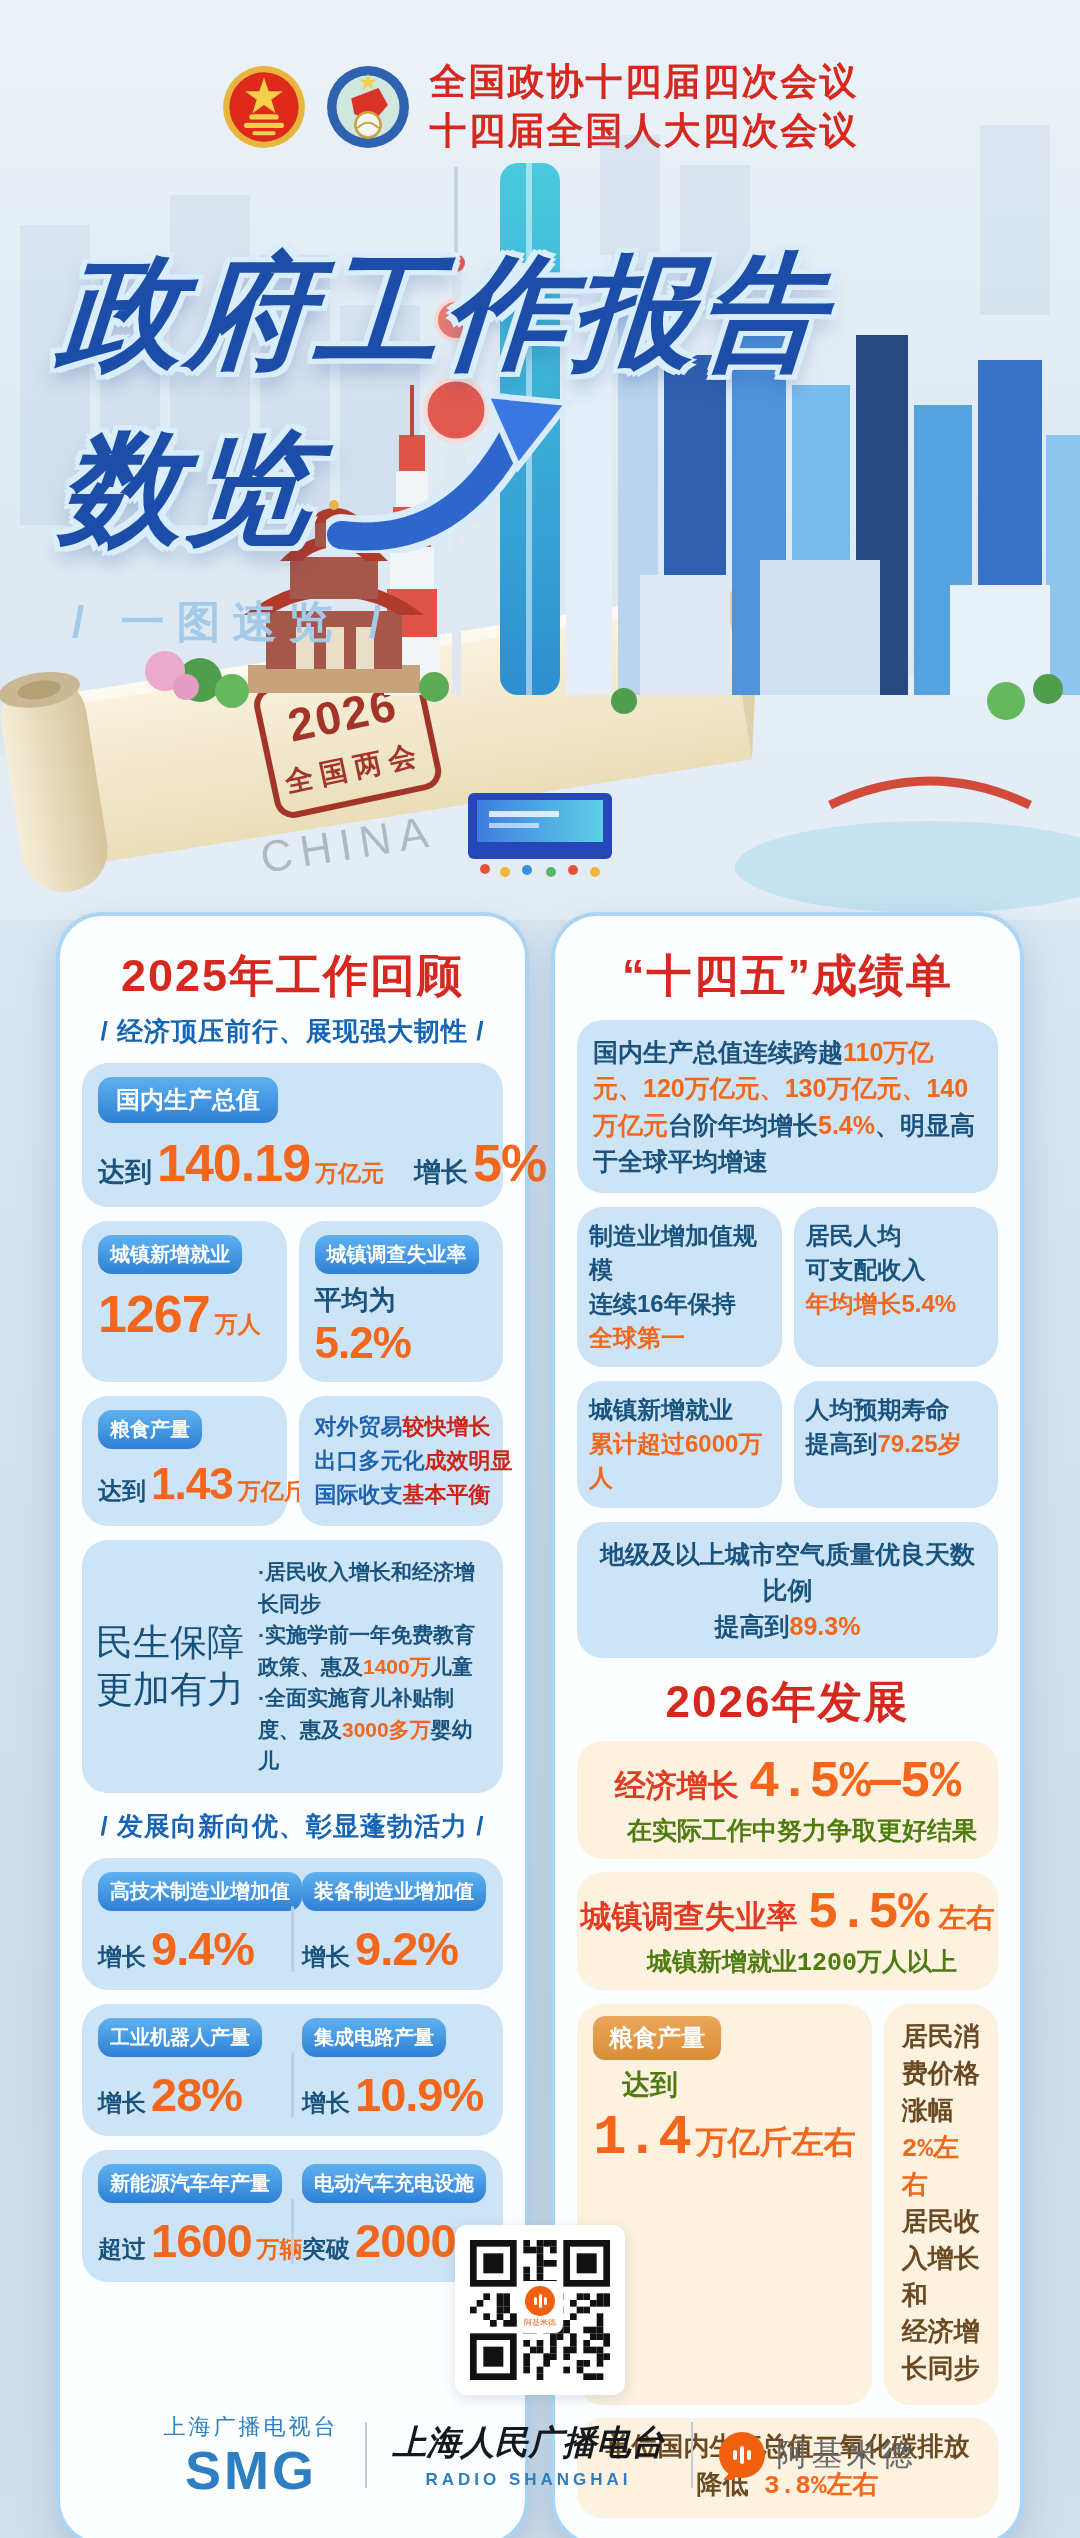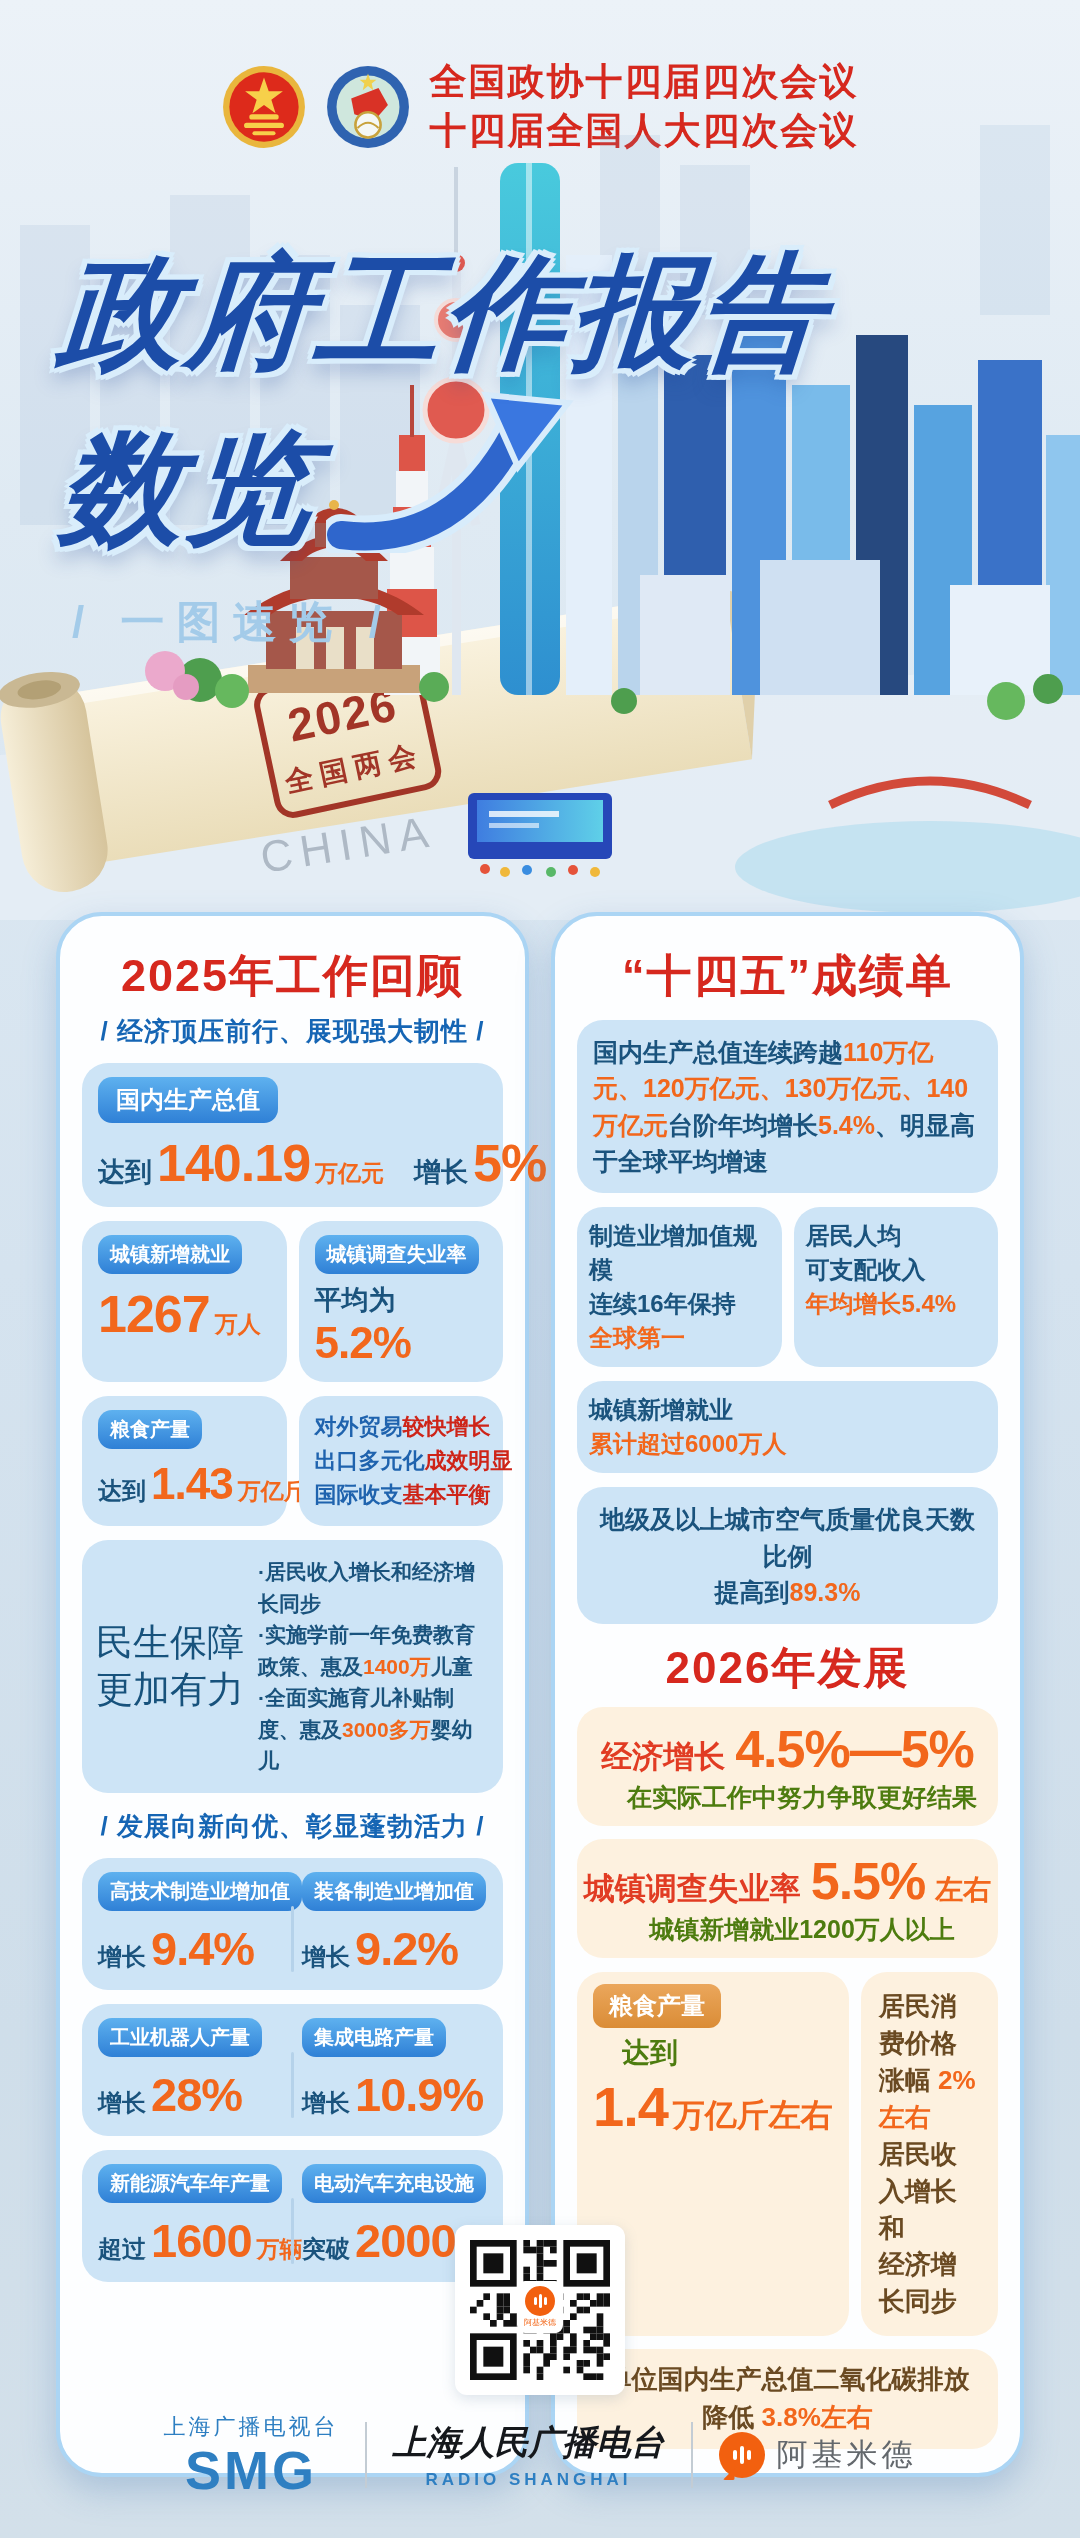--- a/index.html
+++ b/index.html
@@ -63,21 +63,21 @@
   .live-title{font-size:37px;font-weight:400;color:#17527c;line-height:1.25;white-space:nowrap;}
   .bullets{list-style:none;margin:0;padding:0;font-size:21px;font-weight:bold;color:#1a537d;line-height:1.5;}
   .hl{color:#f2671c;}
 
   
   .bigtext{font-size:25px;font-weight:bold;color:#1a537d;line-height:1.45;}
   .c145{font-size:24px;font-weight:bold;color:#1a537d;line-height:1.42;padding:12px 12px;}
   .c145 .hl{font-size:24px;}
   .aircard{text-align:center;font-size:25px;font-weight:bold;color:#1a537d;line-height:1.45;}
   .goals-title{margin:18px 0 2px;text-align:center;font-size:44px;font-weight:900;color:#d6281e;line-height:1.18;letter-spacing:2px;}
-  .goal{background:#fdf1df;border-radius:26px;padding:12px 16px;margin-top:13px;box-sizing:border-box;}
+  .goal{background:#fdf1df;border-radius:26px;padding:12px 16px;margin-top:13px;box-sizing:border-box;font-family:Liberation Mono, monospace;}
   .g-top{display:flex;justify-content:center;align-items:baseline;gap:10px;white-space:nowrap;}
   .g-label{font-size:31px;font-weight:900;color:#e13c23;}
   .g-num{font-size:52px;font-weight:900;color:#f2671c;letter-spacing:-1px;}
   .g-suffix{font-size:28px;font-weight:bold;color:#f2671c;}
   .g-note{text-align:center;font-size:25px;font-weight:bold;color:#4d7c0f;margin-top:2px;margin-left:29px;}
   .cpi-lines{font-size:26px;font-weight:bold;color:#6a4a22;line-height:1.42;padding:4px 2px;}
   .carbon{text-align:center;font-size:26px;font-weight:bold;color:#6a4a22;line-height:1.45;}
 
   
   .qr-wrap{position:absolute;top:2225px;left:50%;transform:translateX(-50%);width:170px;height:170px;
@@ -419,20 +419,24 @@
           <div>居民人均</div>
           <div>可支配收入</div>
           <div class="hl">年均增长5.4%</div>
         </div>
       </div>
 
       <div class="row2">
         <div class="card c145">
           <div>城镇新增就业</div>
           <div class="hl">累计超过6000万人</div>
+        </div>
+        <div class="card c145">
+          <div>人均预期寿命</div>
+          <div><span>提高到</span><span class="hl">79.25岁</span></div>
         </div>
       </div>
 
       <div class="card aircard">
         <div>地级及以上城市空气质量优良天数比例</div>
         <div><span>提高到</span><span class="hl">89.3%</span></div>
       </div>
 
       <div class="goals-title">
         <div>2026年发展</div>

